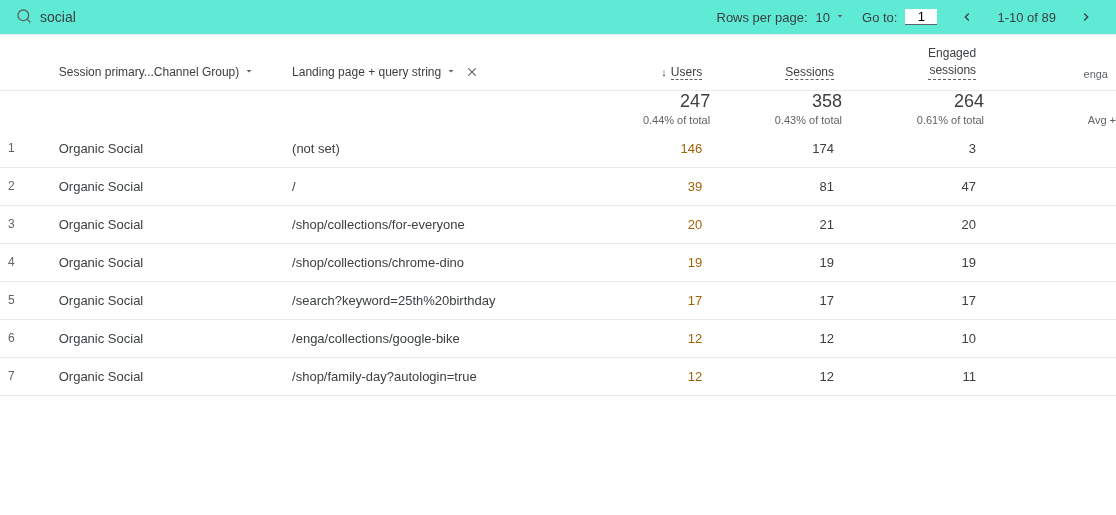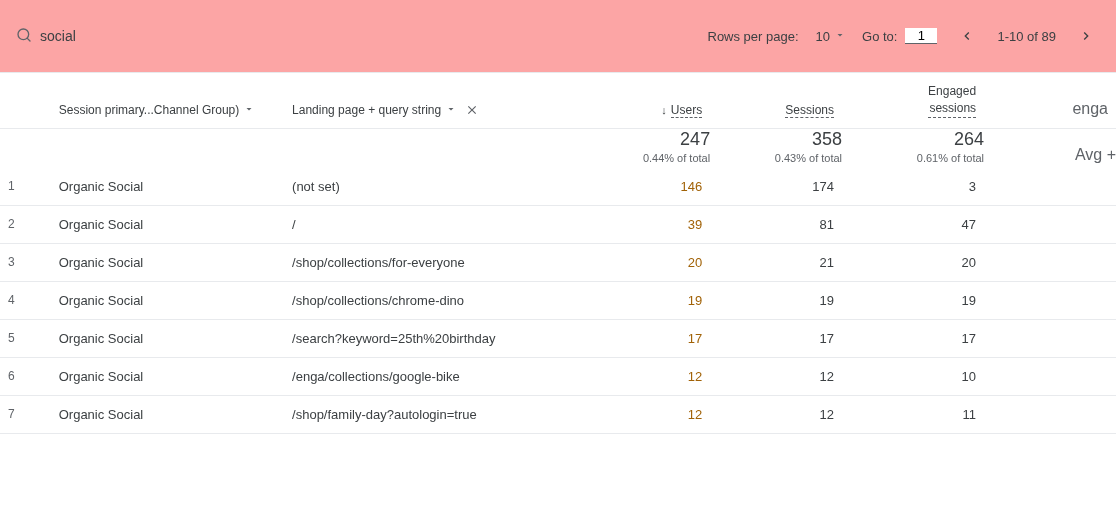--- a/index.html
+++ b/index.html
@@ -9,24 +9,24 @@
       color: #3c4043;
       background: #fff;
       width: 1116px;
       overflow-x: hidden;
     }
 
     
     .toolbar {
       display: flex;
       align-items: center;
-      padding: 26px 16px;
+      padding: 7px 16px;
       border-bottom: 1px solid #e8eaed;
       gap: 16px;
-      background: #fca5a5;
+      background: #5eead4;
     }
     .search-container {
       display: flex;
       align-items: center;
       gap: 8px;
       flex: 0 0 auto;
       min-width: 200px;
     }
     .search-icon-wrap {
       color: #5f6368;
@@ -36,21 +36,21 @@
       outline: none;
       font-size: 14px;
       color: #3c4043;
       background: transparent;
       width: 120px;
     }
     .toolbar-spacer { flex: 1; }
     .rows-per-page {
       display: flex;
       align-items: center;
-      gap: 17px;
+      gap: 8px;
       color: #3c4043;
       font-size: 13px;
     }
     .rows-select {
       display: flex;
       align-items: center;
       gap: 4px;
       cursor: pointer;
     }
     .goto-container {
@@ -192,21 +192,21 @@
       font-size: 14px;
       padding: 0 4px;
       display: flex;
       align-items: center;
     }
     .engaged-col-label {
       line-height: 1.4;
     }
     .last-col-partial {
       color: #5f6368;
-      font-size: 16px;
+      font-size: 11px;
       text-align: right;
       overflow: hidden;
       text-overflow: clip;
     }
   </style>
 </head>
 <body>
 
 <div class="toolbar">
   <div class="search-container">

